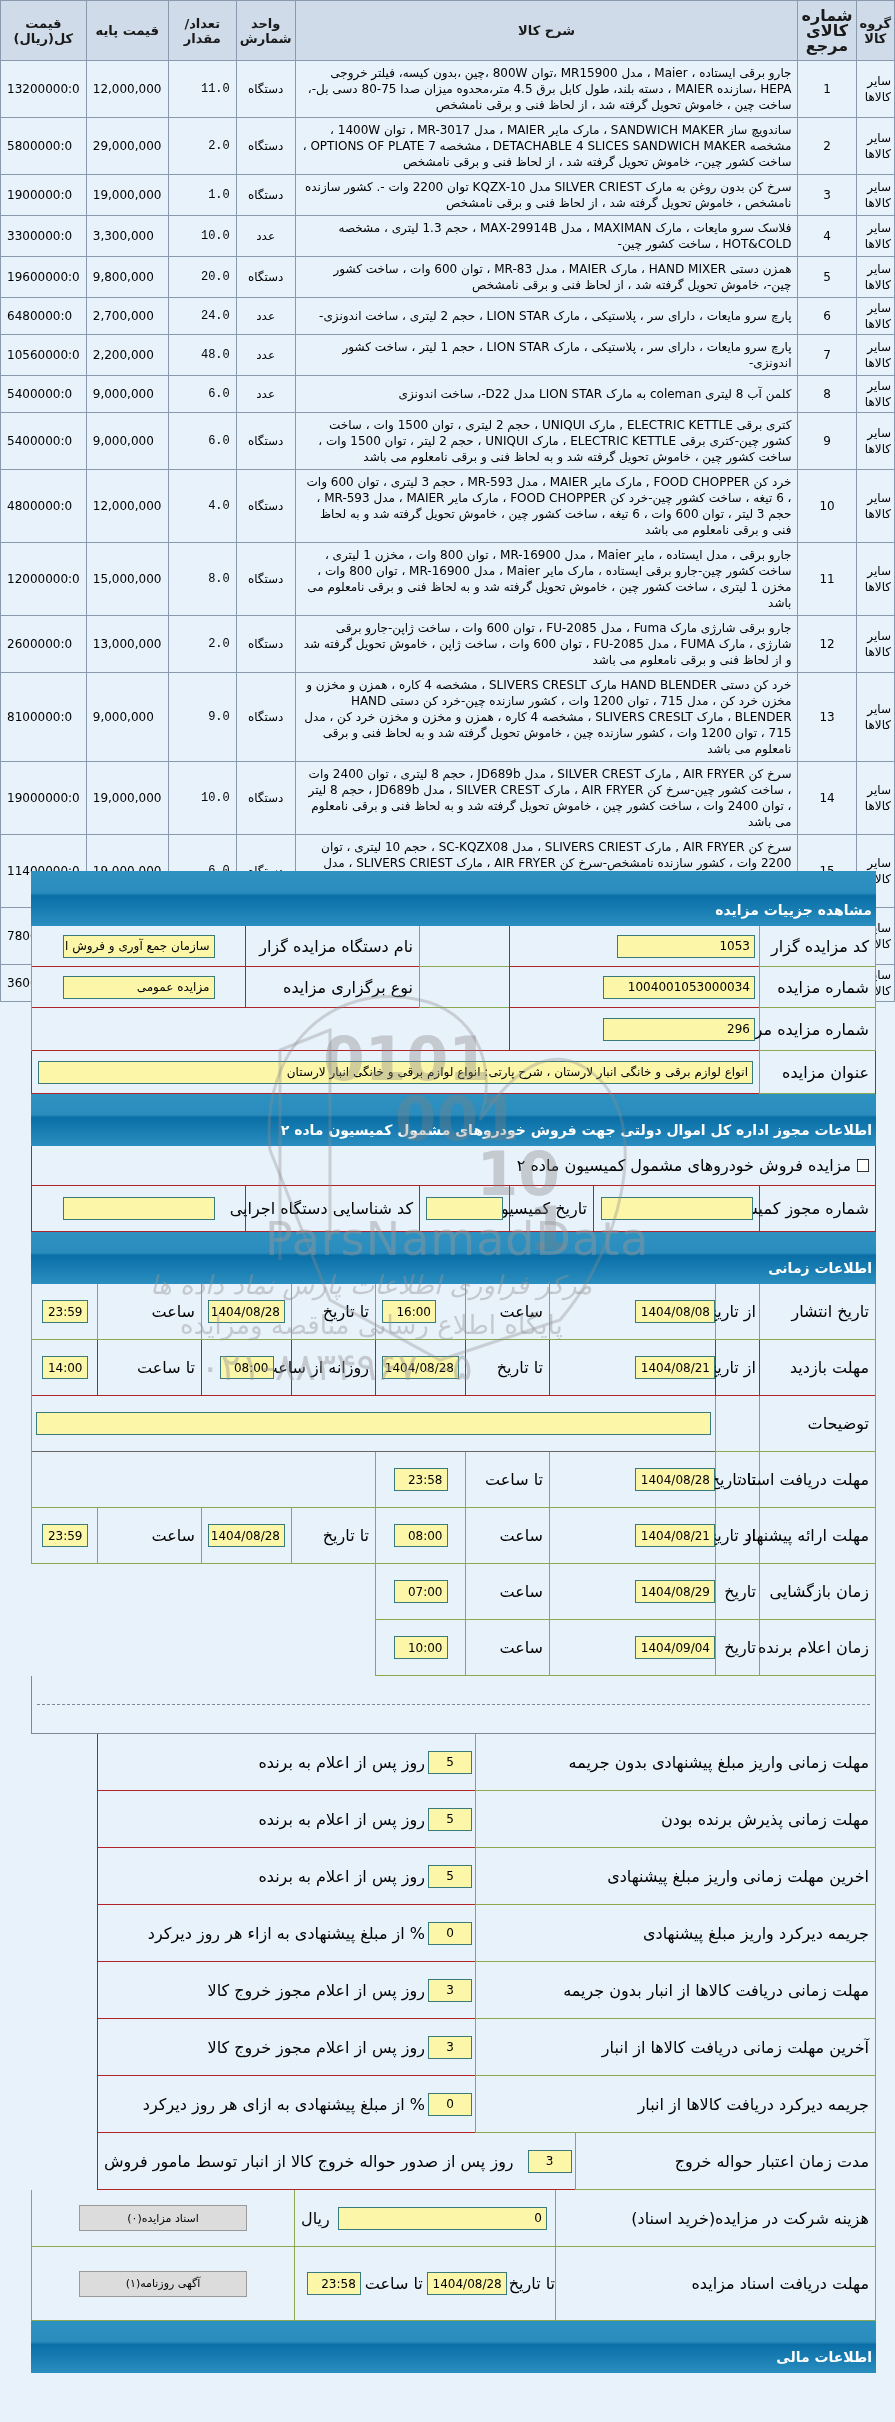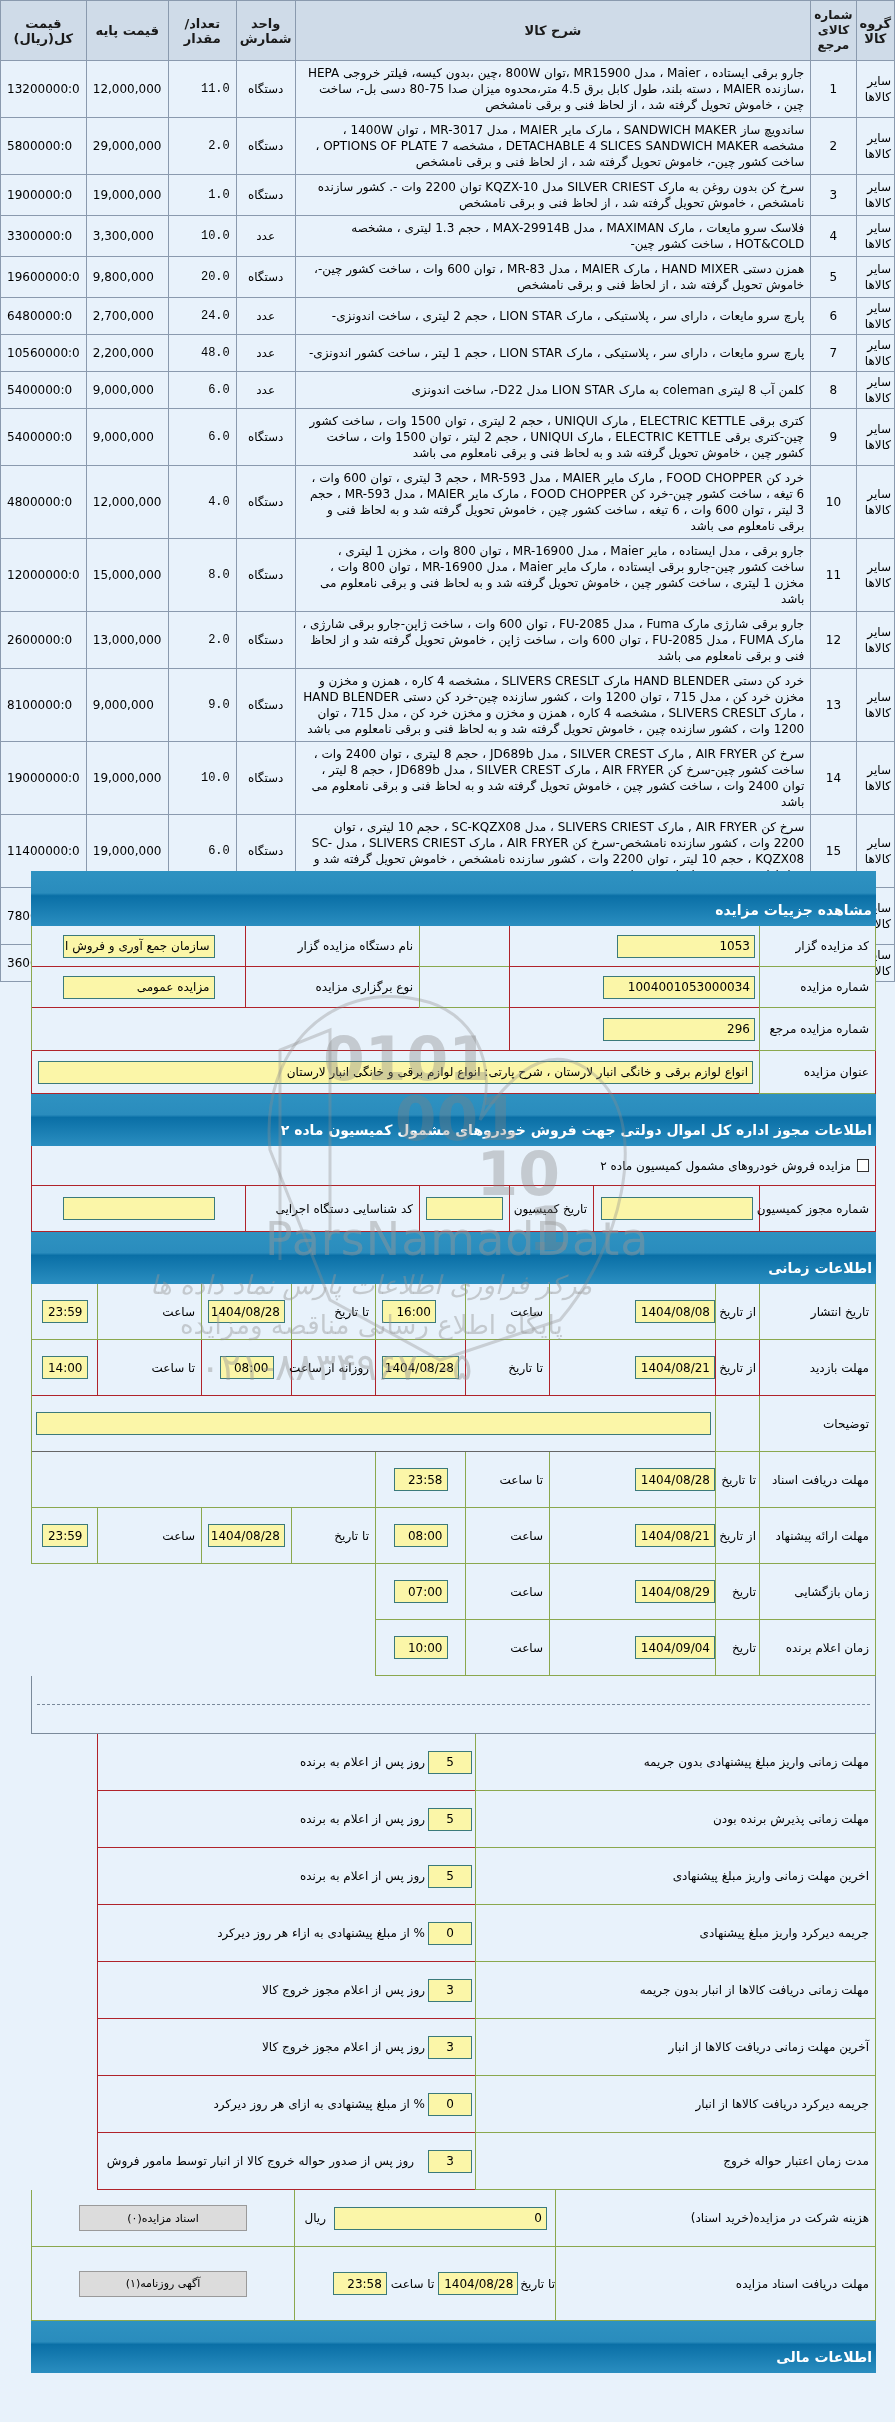--- a/index.html
+++ b/index.html
@@ -45,40 +45,40 @@
   .row { display: flex; border-left: 1px solid #8aa84e; border-right: 1px solid #8aa84e; background: #e8f2fb; }
   .cell { display: flex; align-items: center; padding: 0 6px; border-bottom: 1px solid #8aa84e; border-left: 1px solid #8aa84e; }
   .cell:last-child { border-left: none; }
   .red { border-color: #b0232a !important; }
   .fld {
     background: #fbf6a8; border: 1px solid #3b7a7a; height: 23px;
     display: inline-flex; align-items: center; padding: 0 4px;
     font-size: 12px; direction: ltr; justify-content: flex-end; overflow: hidden; white-space: nowrap;
   }
   .fld.rtl { direction: rtl; justify-content: flex-start; }
-  .lbl { font-size: 12px; white-space: nowrap; }
+  .lbl { font-size: 16px; white-space: nowrap; }
   .btn {
     background: #dcdcdc; border: 1px solid #9a9a9a; height: 26px; width: 168px;
     display: inline-flex; align-items: center; justify-content: center; font-size: 11px;
   }
   .chk { display: inline-block; width: 12px; height: 13px; border: 1px solid #333; background: #fff; vertical-align: middle; margin-left: 3px; position: relative; }
   .dash { border-top: 1px dashed #7a8a9a; margin: 0 5px; }
   .watermark {
     position: absolute; left: 0; top: 0; width: 895px; height: 2422px; pointer-events: none;
   }
   .wm-text { position: absolute; color: rgba(150,150,150,0.45); font-weight: normal; font-family: "DejaVu Sans", sans-serif; }
 </style>
 </head>
 <body>
 
 <table class="items">
   <thead>
     <tr>
       <th style="width:37px">گروه کالا</th>
-      <th style="width:28px;font-size:12px">شماره کالای مرجع</th>
+      <th style="width:28px;font-size:16px">شماره کالای مرجع</th>
       <th>شرح کالا</th>
       <th style="width:52px">واحد شمارش</th>
       <th style="width:68px">تعداد/مقدار</th>
       <th style="width:82px">قیمت پایه</th>
       <th style="width:80px">قیمت کل(ریال)</th>
     </tr>
   </thead>
   <tbody id="items-body">
       <tr>
         <td class="c-group">سایر کالاها</td>

